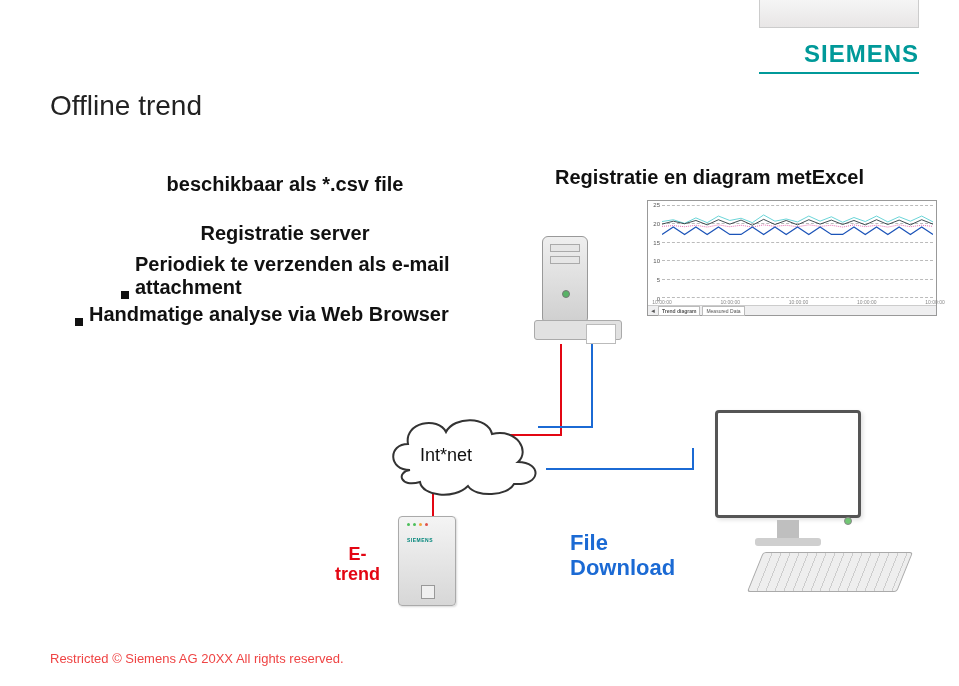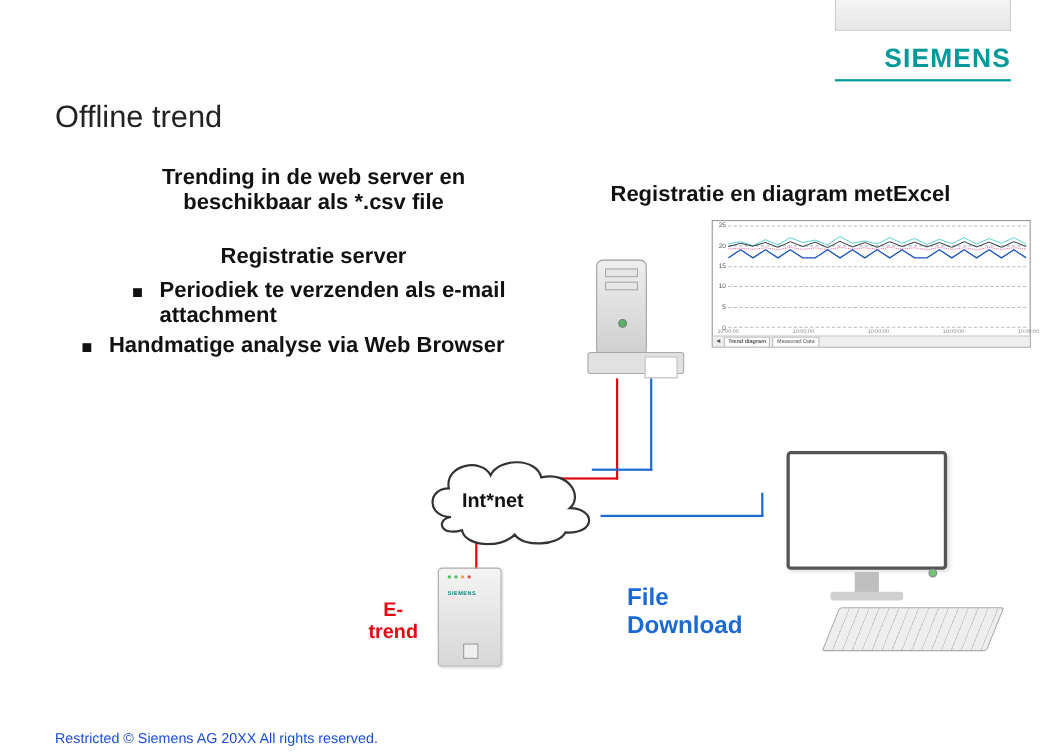--- a/index.html
+++ b/index.html
@@ -48,22 +48,22 @@
     position: absolute;
     top: 150px; left: 95px;
     width: 380px;
     font-size: 20px;
     font-weight: 700;
     color: #111;
   }
   .left-col .p1 { text-align: center; margin-bottom: 26px; }
   .left-col .p2 { text-align: center; margin-bottom: 8px; }
   .left-col .bullet {
-    display: flex; align-items: flex-start;
-    gap: 16px; margin: 4px 0 4px 26px;
+    display: flex; align-items: flex-end;
+    gap: 6px; margin: 4px 0 4px 26px;
     font-weight: 700;
   }
   .left-col .bullet .sq {
     width: 8px; height: 8px; background:#111; margin-top: 9px; flex: 0 0 8px;
   }
   .left-col .center { text-align: center; margin-left: -20px; }
 
   .right-heading {
     position: absolute;
     top: 166px; left: 555px;
@@ -151,21 +151,21 @@
   }
 
   
   .cloud {
     position:absolute; left:380px; top:410px;
     width:170px; height:86px;
   }
   .cloud svg { width:100%; height:100%; }
   .cloud-label {
     position:absolute; left:420px; top:445px;
-    font-size:18px; font-weight:700;
+    font-size:18px; font-weight:400;
   }
 
   
   .email-label {
     position:absolute; left:335px; top:545px;
     color:#e30613; font-weight:700; font-size:18px;
     text-align:center; line-height:1.1;
   }
 
   
@@ -225,39 +225,39 @@
   }
   .ws .kb {
     position:absolute; left:70px; top:142px; width:150px; height:40px;
     transform: skewX(-22deg);
     background: repeating-linear-gradient(90deg,#eee,#eee 8px,#ccc 8px,#ccc 9px),
                 repeating-linear-gradient(0deg,#eee,#eee 7px,#ccc 7px,#ccc 8px);
     border:1px solid #aaa; border-radius:3px;
   }
 
   .footer {
-    position:absolute; left:50px; bottom:8px;
-    font-size:13px; color:#1d4ed8;
+    position:absolute; left:50px; bottom:20px;
+    font-size:13px; color:#ef4444;
   }
 </style>
 </head>
 <body>
 
 <div class="topbar"></div>
 
 <div class="logo-block">
   <div class="logo-text">SIEMENS</div>
   <div class="logo-rule"></div>
 </div>
 
 <div class="title">Offline trend</div>
 
 <div class="left-col">
   <div class="p1">
-    <span>Trending in de web server en</span><br>
+    <br>
     <span>beschikbaar als *.csv file</span>
   </div>
   <div class="p2">Registratie server</div>
   <div class="bullet">
     <div class="sq"></div>
     <div>Periodiek te verzenden als e-mail attachment</div>
   </div>
   <div class="bullet center">
     <div class="sq"></div>
     <div>Handmatige analyse via Web Browser</div>

